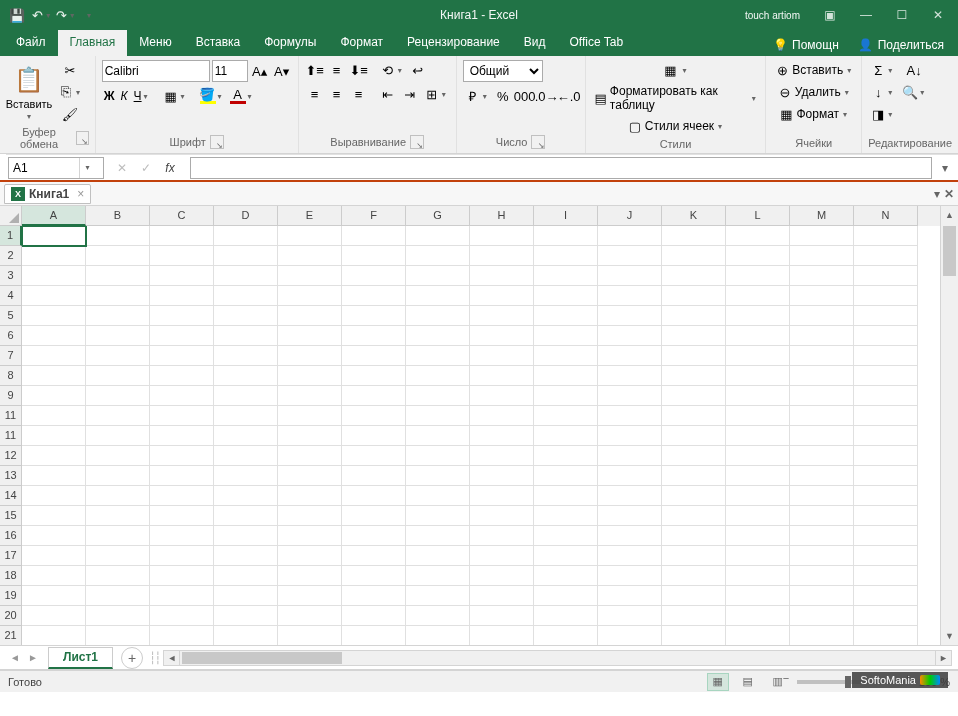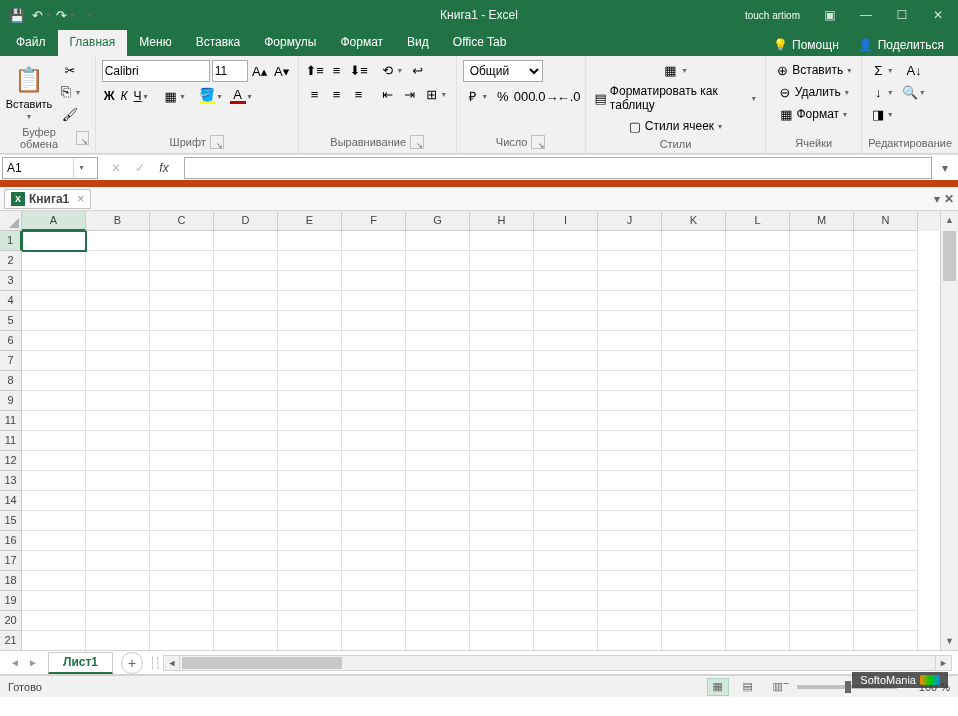--- a/index.html
+++ b/index.html
@@ -31,21 +31,21 @@
 .btn { display:flex; align-items:center; justify-content:center; cursor:pointer; padding:1px; border:1px solid transparent; }
 .vbtn { display:flex; flex-direction:column; align-items:center; justify-content:center; gap:2px; padding:2px 4px; cursor:pointer; font-size:11px; }
 .col { display:flex; flex-direction:column; gap:2px; }
 .row { display:flex; gap:2px; align-items:center; }
 select,input[type=text].combo { border:1px solid #ababab; background:#fff; font-size:12px; height:22px; padding:0 2px; }
 .ico { width:16px; height:16px; display:inline-flex; align-items:center; justify-content:center; font-size:13px; }
 .drop { width:8px; font-size:8px; color:#666; display:inline-flex; align-items:center; justify-content:center; }
 .sep { width:1px; background:#e1e1e1; margin:2px 2px; }
 
 
-.fbar-area { border-bottom:7px solid #c2410c; }
+.fbar-area { border-bottom:2px solid #c2410c;padding-left:6px; }
 .fbar { height:26px; background:#fff; display:flex; align-items:center; border-top:1px solid #e1e1e1; }
 .namebox { width:96px; height:22px; border:1px solid #ababab; margin:0 2px; display:flex; align-items:center; }
 .namebox input { border:none; width:70px; padding:0 4px; font-size:12px; outline:none; }
 .namebox .drop { border-left:1px solid #d4d4d4; width:16px; height:100%; cursor:pointer; }
 .fbar-btns { display:flex; gap:4px; padding:0 6px; color:#bdbdbd; }
 .fbar-btns span { width:20px; text-align:center; cursor:pointer; }
 .fbar input.formula { flex:1; border:1px solid #ababab; height:22px; margin:0 4px; padding:0 4px; font-size:12px; outline:none; }
 .fbar .expand { width:18px; text-align:center; color:#666; cursor:pointer; margin-right:4px; }
 
 
@@ -136,20 +136,21 @@
   </div>
 </div>
 
 <div class="ribtabs">
   <div class="ribtab">Файл</div>
   <div class="ribtab active">Главная</div>
   <div class="ribtab">Меню</div>
   <div class="ribtab">Вставка</div>
   <div class="ribtab">Формулы</div>
   <div class="ribtab">Формат</div>
+  <div class="ribtab">Рецензирование</div>
   <div class="ribtab">Вид</div>
   <div class="ribtab">Office Tab</div>
   <div class="ribtab-right">
     <div class="ribtab-r">
         <span>💡</span>
         <span>Помощн</span>
       </div>
     <div class="ribtab-r">
         <span>👤</span>
         <span>Поделиться</span>

